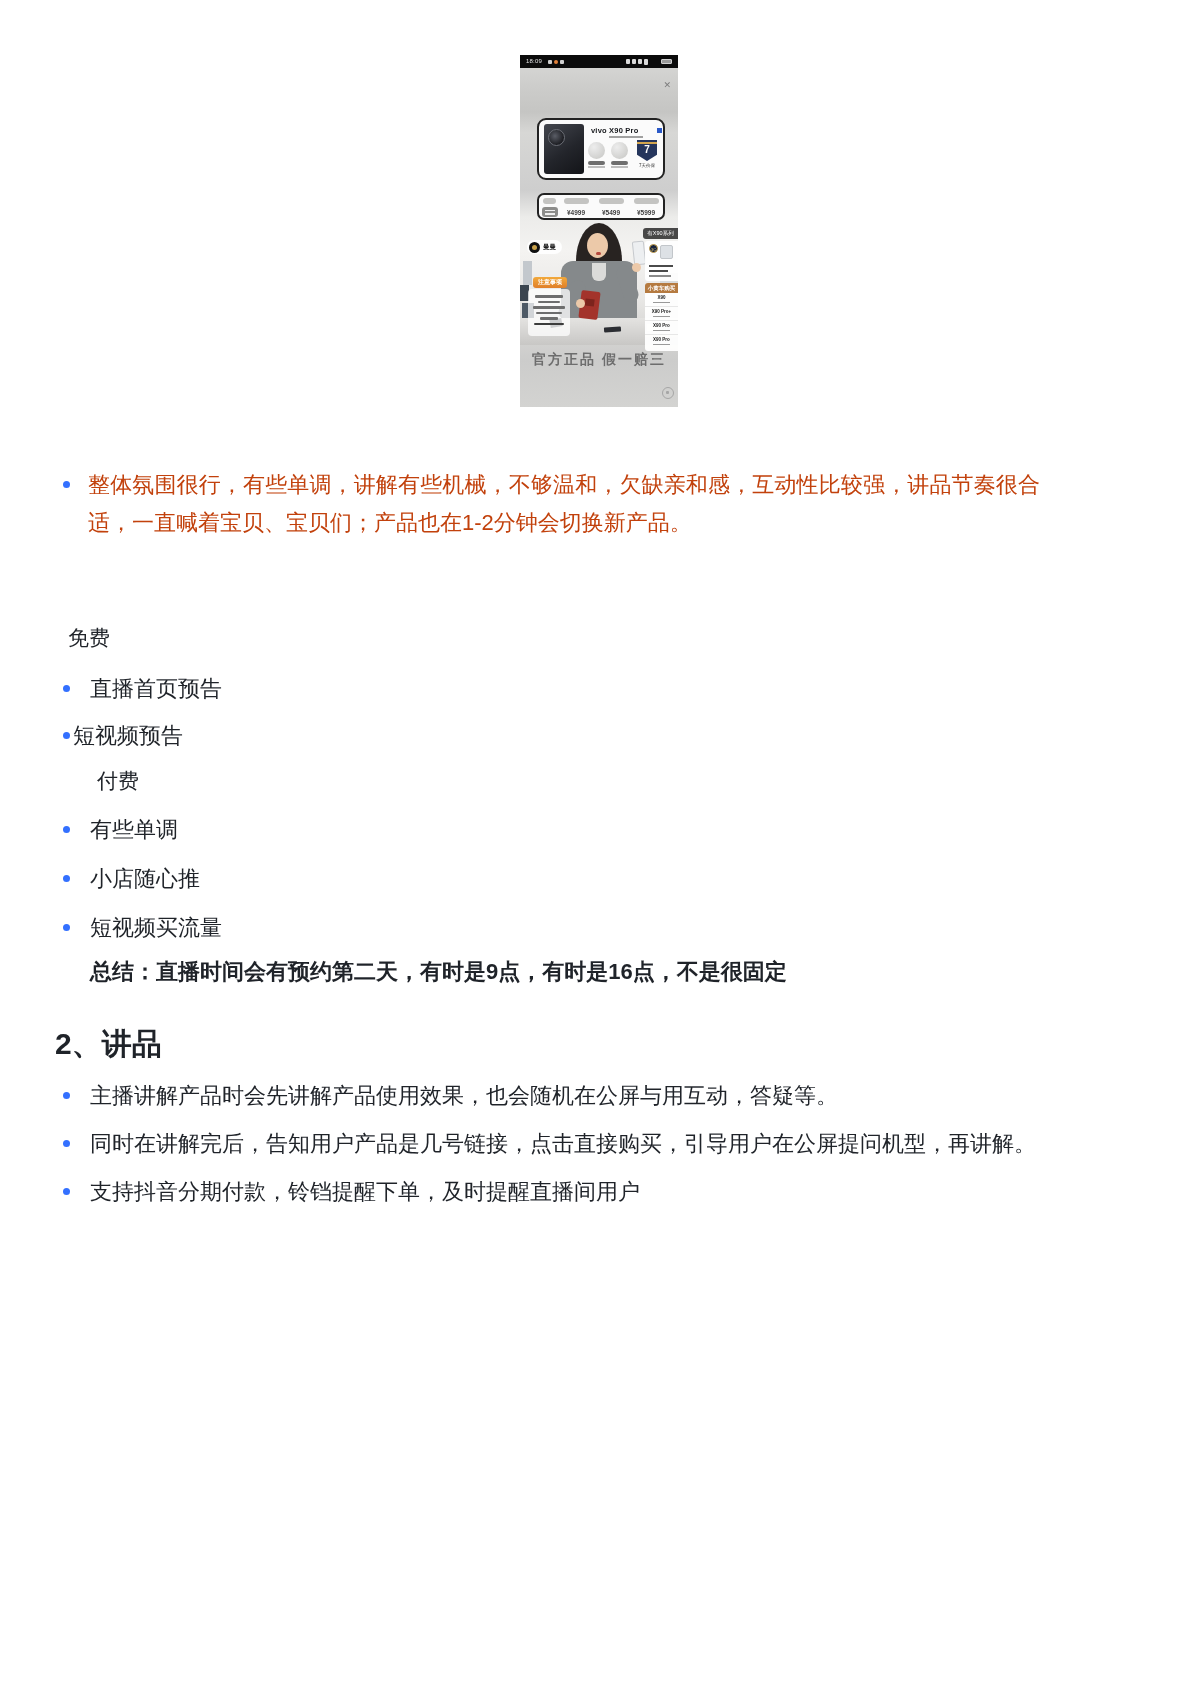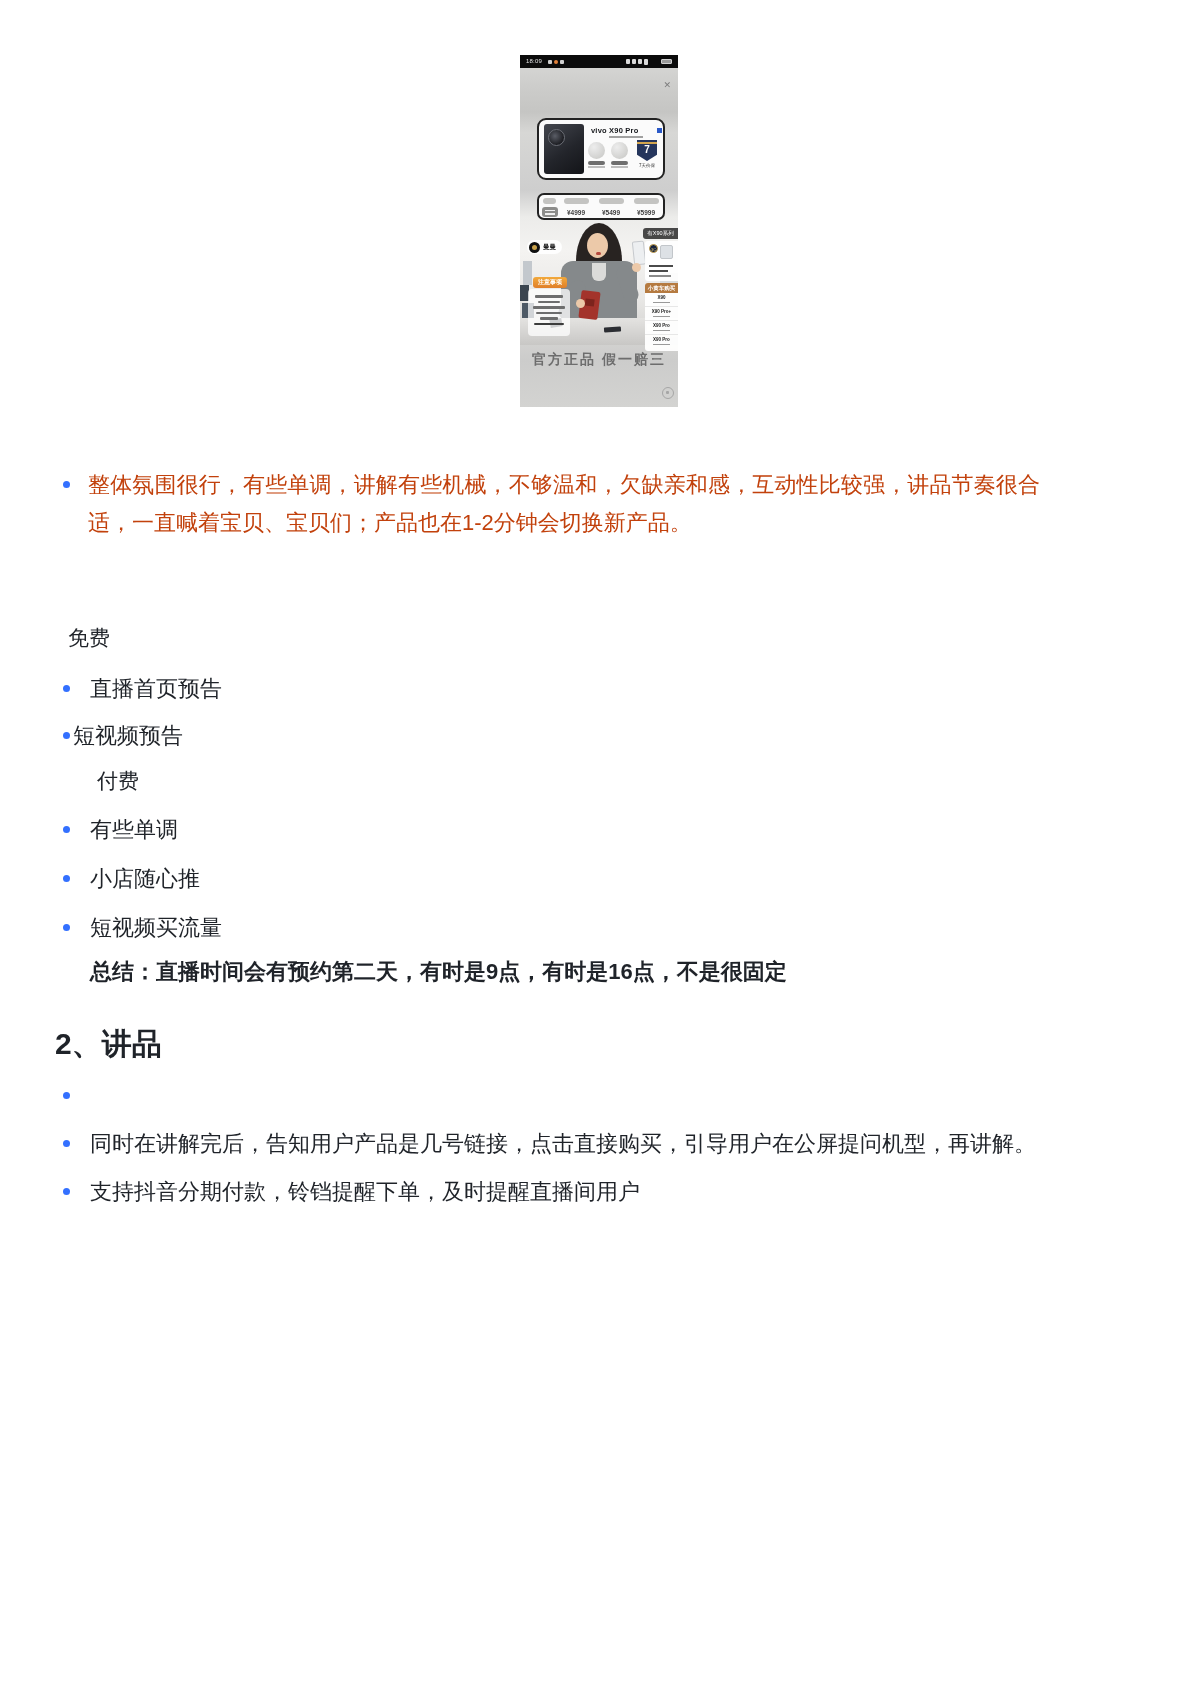--- a/index.html
+++ b/index.html
@@ -258,18 +258,19 @@
   <span class="dot" style="left:63px; top:875px;"></span>
   <div class="li-text" style="left:90px; top:864px;">小店随心推</div>
   <span class="dot" style="left:63px; top:924px;"></span>
   <div class="li-text" style="left:90px; top:913px;">短视频买流量</div>
 
   <div class="summary">总结：直播时间会有预约第二天，有时是9点，有时是16点，不是很固定</div>
 
   <div class="h2" style="top:1024px;">2、讲品</div>
 
   <span class="dot" style="left:63px; top:1092px;"></span>
+  <div class="li-text" style="left:90px; top:1081px;">主播讲解产品时会先讲解产品使用效果，也会随机在公屏与用互动，答疑等。</div>
   <span class="dot" style="left:63px; top:1140px;"></span>
   <div class="li-text" style="left:90px; top:1129px;">同时在讲解完后，告知用户产品是几号链接，点击直接购买，引导用户在公屏提问机型，再讲解。</div>
   <span class="dot" style="left:63px; top:1188px;"></span>
   <div class="li-text" style="left:90px; top:1177px;">支持抖音分期付款，铃铛提醒下单，及时提醒直播间用户</div>
 
 </div>
 
 </body></html>

